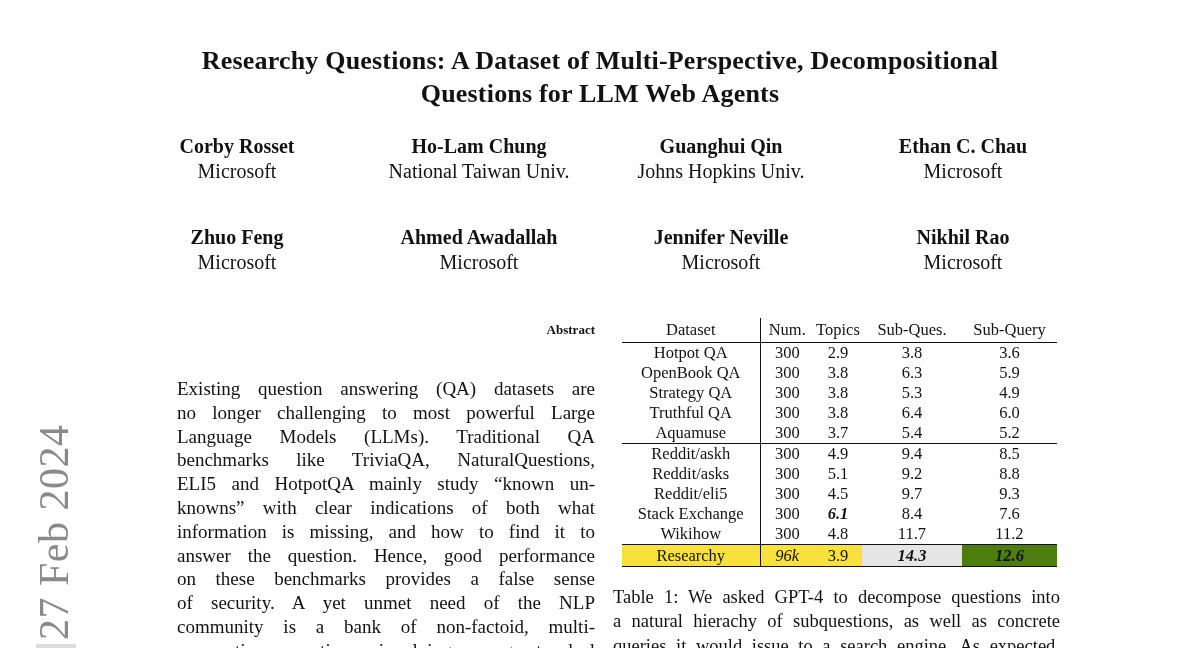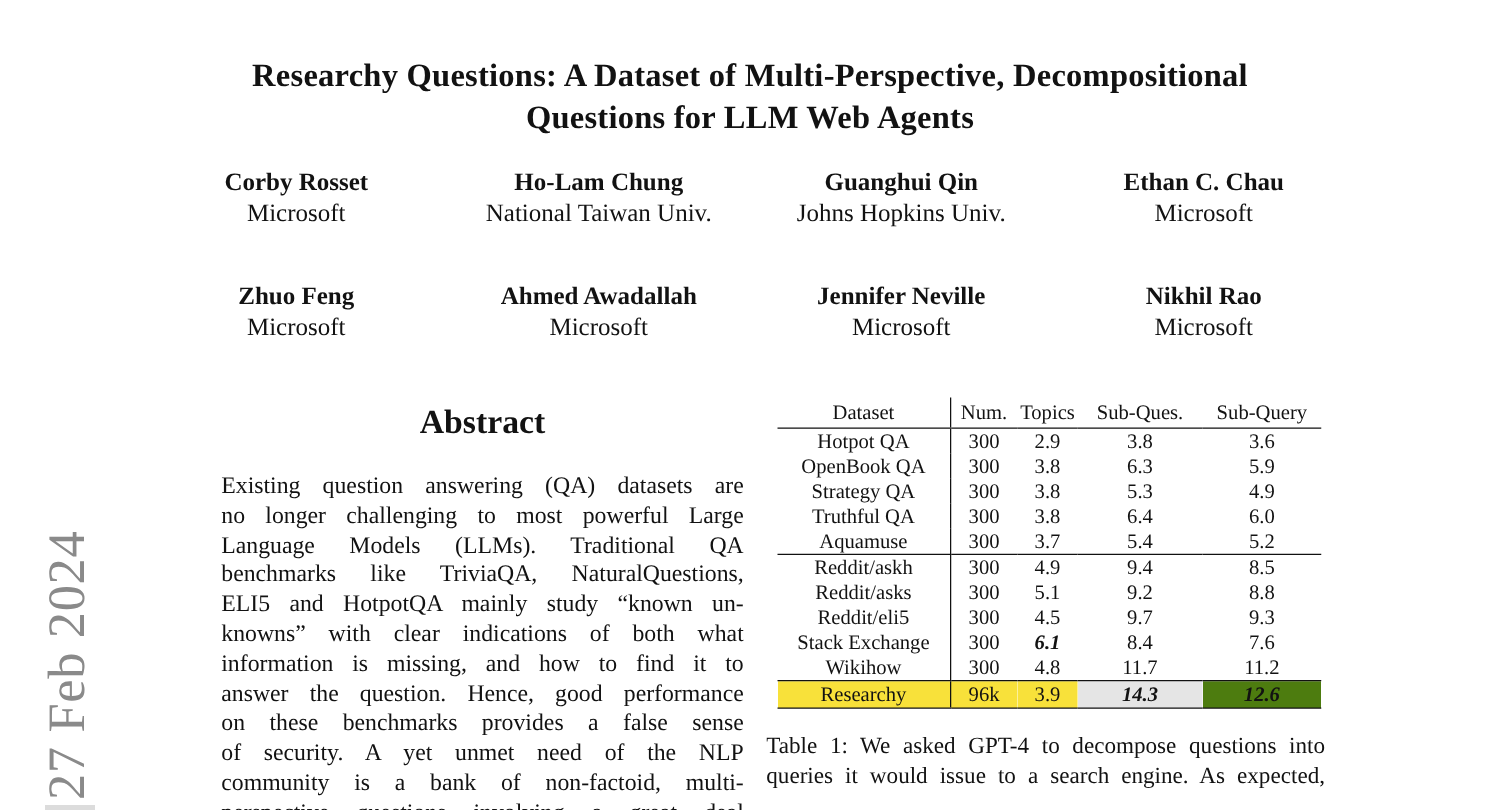--- a/index.html
+++ b/index.html
@@ -12,22 +12,22 @@
 
   
   .authors-row { position:absolute; left:116px; width:968px; display:flex; }
   .authors-row.r1 { top:134px; }
   .authors-row.r2 { top:225px;justify-content:flex-end; }
   .author { flex:1 1 0; text-align:center; }
   .author .name { font-size:20px; font-weight:bold; line-height:24px; }
   .author .affil { font-size:20px; line-height:26px; }
 
   
-  .abstract-head { position:absolute; top:322px; left:177px; width:418px; text-align:center;
-                   font-size:27px; font-weight:bold; }
+  .abstract-head { position:absolute; top:322px; left:177px; width:418px; text-align:right;
+                   font-size:13px; font-weight:bold; }
   .abstract-body { position:absolute; top:377px; left:177px; width:418px; }
   .jline { font-size:19px; line-height:23.8px; white-space:normal;
            text-align:justify; text-align-last:justify; height:23.8px; overflow:hidden; }
 
   
   .t1wrap { position:absolute; top:318px; left:622px; width:435px; }
   table.t1 { border-collapse:collapse; table-layout:fixed; width:435px; }
   .t1 th, .t1 td { font-size:16.5px; font-weight:normal; text-align:center; padding:0;
                    height:20px; line-height:20px; overflow:hidden; white-space:nowrap; }
   .t1 thead th { height:24px; line-height:24px; border-bottom:1.4px solid #111; }
@@ -195,25 +195,26 @@
       </tr>
       <tr>
         <td>Wikihow</td>
           <td>300</td>
           <td>4.8</td>
           <td>11.7</td>
           <td>11.2</td>
       </tr>
       <tr class="hl">
         <td style="background: rgb(248, 225, 58);">Researchy</td>
-          <td style="background: rgb(248, 225, 58);">96k</td>
+          <td style="background: rgb(248, 225, 58); font-style: italic;">96k</td>
           <td style="background: rgb(248, 225, 58);">3.9</td>
           <td class="b" style="background: #e5e5e5;">14.3</td>
           <td class="b" style="background: #4d7c0f;">12.6</td>
       </tr>
     </tbody>
   </table>
 </div>
 
 <div class="caption">
   <div class="jline">Table 1: We asked GPT-4 to decompose questions into</div>
+  <div class="jline">a natural hierachy of subquestions, as well as concrete</div>
   <div class="jline">queries it would issue to a search engine. As expected,</div>
 </div>
 
 </body></html>

